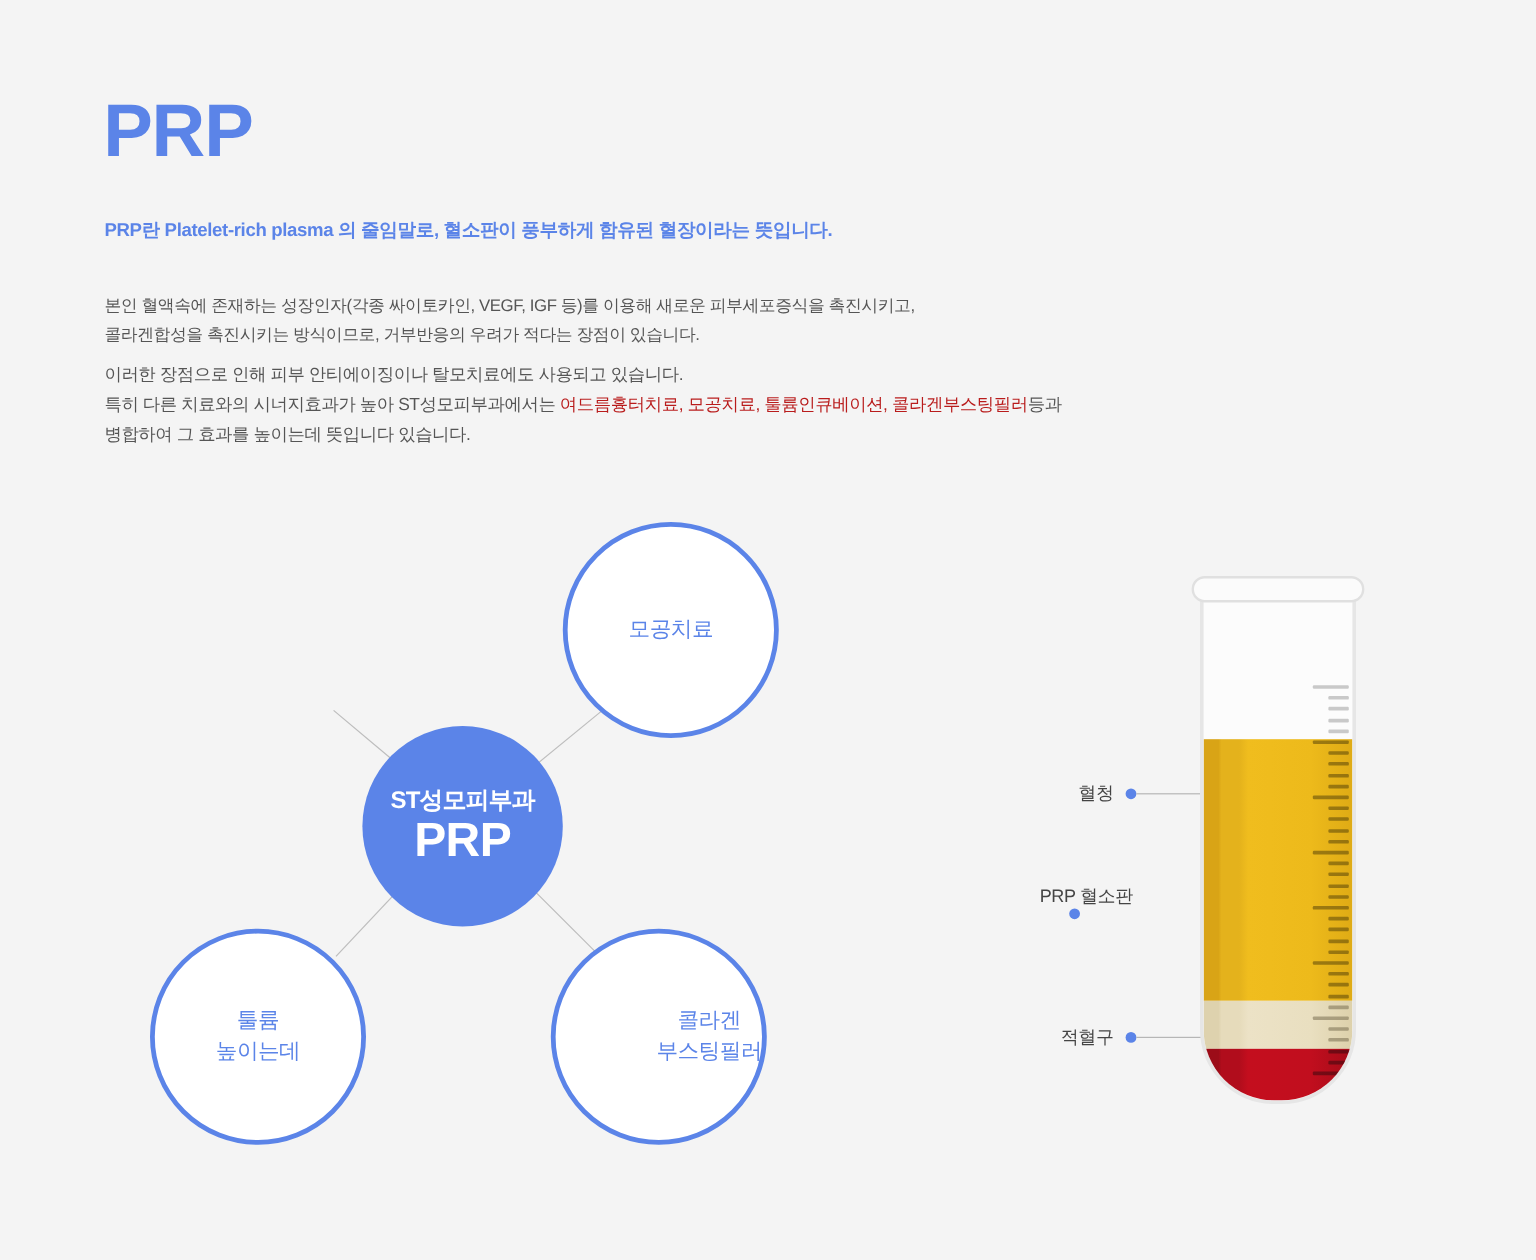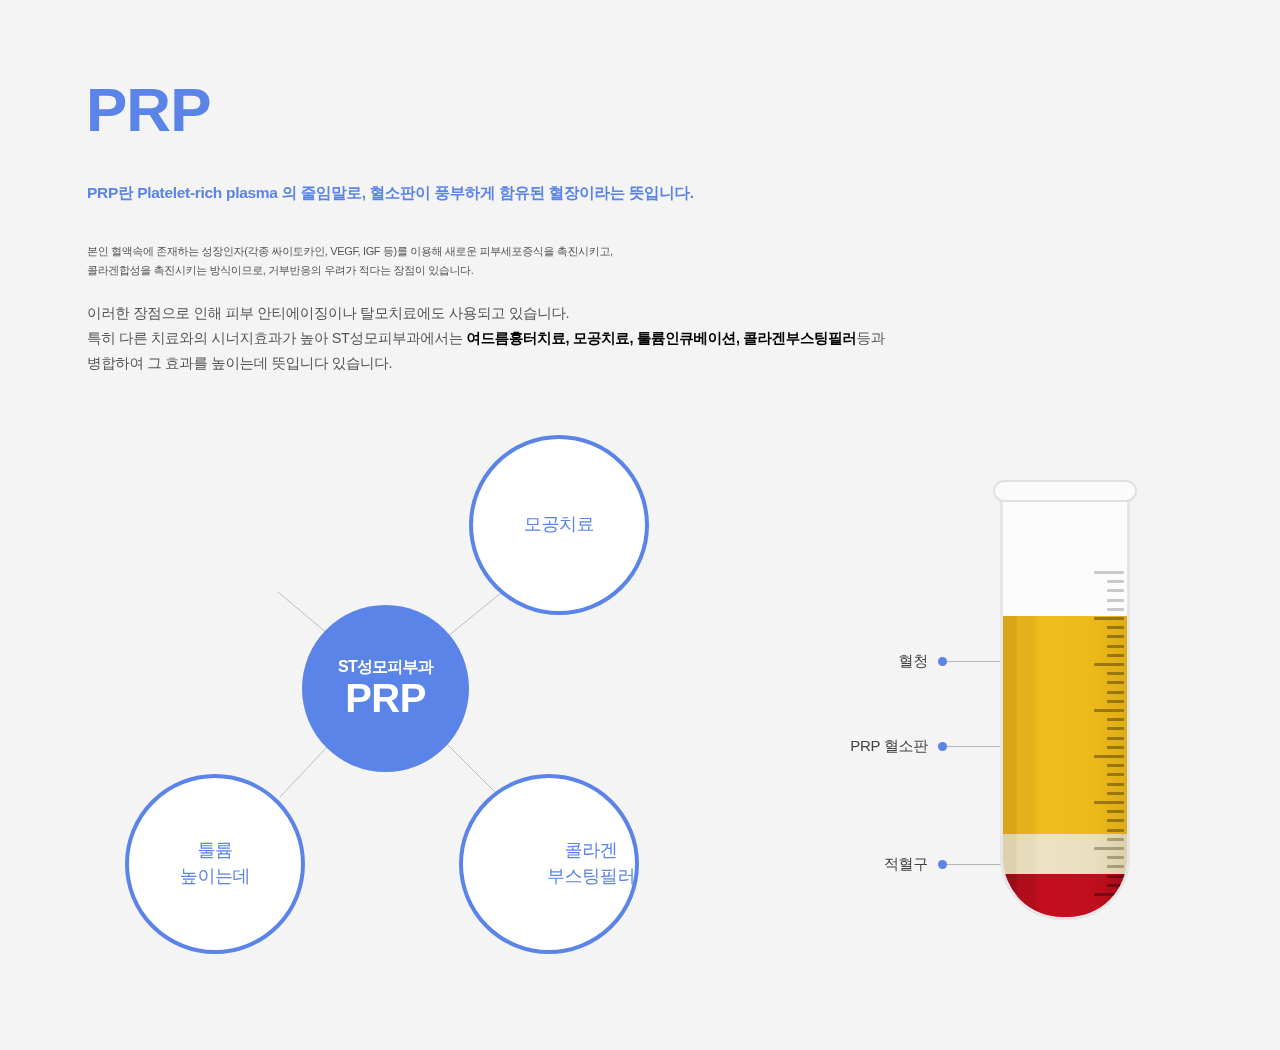--- a/index.html
+++ b/index.html
@@ -37,38 +37,38 @@
     color: #5b84e8;
     line-height: 1.62;
     letter-spacing: -0.3px;
     white-space: nowrap;
   }
 
   .body-block-1 {
     position: absolute;
     left: 87px;
     top: 242px;
-    font-size: 11px;
+    font-size: 14px;
     color: #555555;
     line-height: 1.72;
     letter-spacing: -0.35px;
     white-space: nowrap;
   }
 
   .body-block-2 {
     position: absolute;
     left: 87px;
     top: 301px;
     font-size: 14.5px;
     color: #555555;
     line-height: 1.72;
     letter-spacing: -0.35px;
     white-space: nowrap;
   }
-  .body-block-2 b { font-weight: 700; color: #000000; }
+  .body-block-2 b { font-weight: 400; color: #b91c1c; }
 
   
   .diagram {
     position: absolute;
     left: 100px;
     top: 420px;
     width: 580px;
     height: 530px;
   }
   .diagram svg.links {
@@ -110,21 +110,21 @@
     border-radius: 50%;
     background: #5b84e8;
     display: flex;
     flex-direction: column;
     align-items: center;
     justify-content: center;
     color: #ffffff;
     text-align: center;
   }
   .node-center .sub {
-    font-size: 16px;
+    font-size: 20px;
     font-weight: 700;
     letter-spacing: -0.8px;
     line-height: 1;
     margin-bottom: 2px;
   }
   .node-center .main {
     font-size: 40px;
     font-weight: 700;
     letter-spacing: -0.5px;
     line-height: 1.05;
@@ -239,21 +239,21 @@
     margin: 0 0 0 10px;
     flex: 0 0 auto;
   }
   .callout .cline {
     height: 1px;
     background: #b6b6b6;
   }
   .callout-serum { left: 48px;  top: 193px; }
   .callout-serum  .ctext { width: 60px; }
   .callout-serum  .cline { width: 140px; }
-  .callout-prp   { left: 0px;   top: 278px; }
+  .callout-prp   { left: 0px;   top: 278px; flex-direction: column; }
   .callout-prp    .ctext { width: 108px; }
   .callout-prp    .cline { width: 140px; }
   .callout-rbc   { left: 48px;  top: 355px; margin-top: 41px; }
   .callout-rbc    .ctext { width: 60px; }
   .callout-rbc    .cline { width: 140px; }
 </style>
 </head>
 <body>
 
 <div class="page-title">PRP</div>

